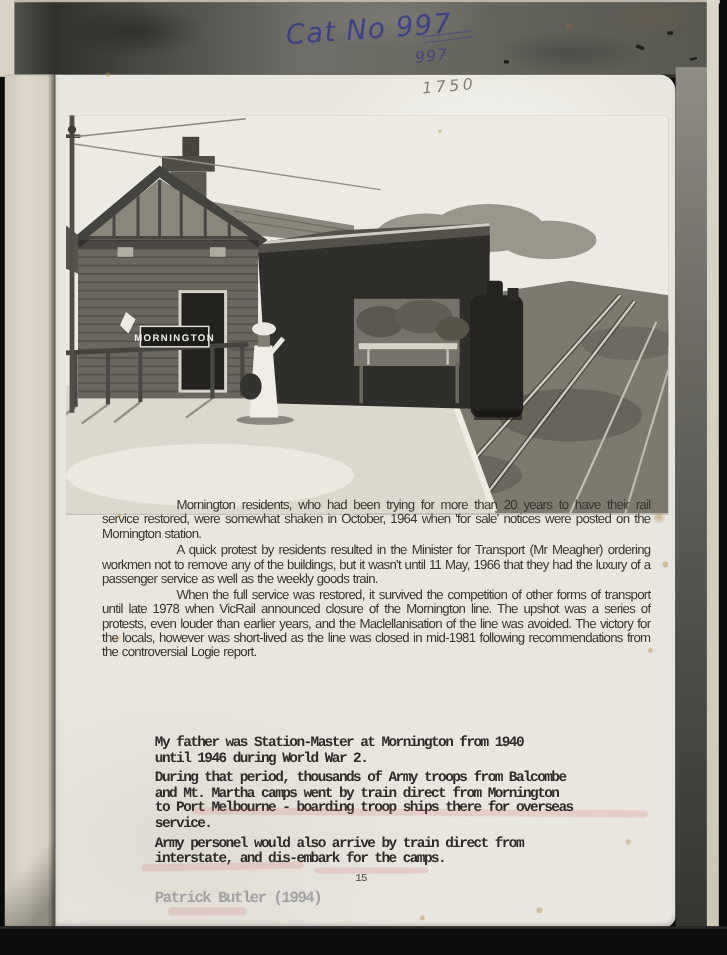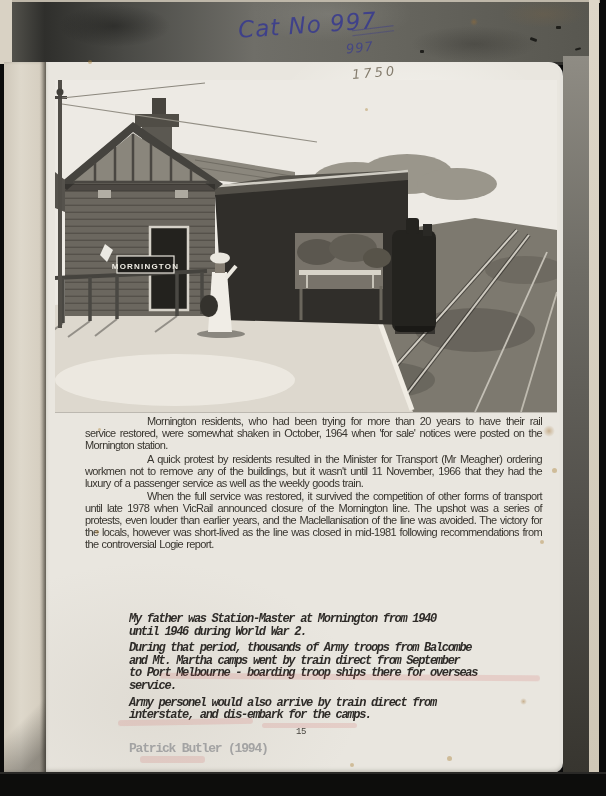--- a/index.html
+++ b/index.html
@@ -36,32 +36,32 @@
   .hand-ink{position:absolute;left:238px;top:12px;font-family:"DejaVu Sans",sans-serif;font-style:italic;
     font-size:23px;letter-spacing:1px;color:rgba(56,58,142,.88);transform:rotate(-4deg);white-space:nowrap;}
   .hand-strike{position:absolute;left:352px;top:24px;width:42px;height:14px;transform:rotate(-7deg);
     background:linear-gradient(to bottom,transparent 22%,rgba(68,68,128,.65) 30%,transparent 38%,
       transparent 58%,rgba(68,68,128,.55) 66%,transparent 74%);}
   .hand-ink-sub{position:absolute;left:346px;top:40px;font-family:"DejaVu Sans",sans-serif;font-style:italic;
     font-size:13px;color:rgba(60,62,140,.8);transform:rotate(-6deg);letter-spacing:1px;}
   .hand-pencil{position:absolute;left:352px;top:65px;font-family:"DejaVu Sans",sans-serif;font-style:italic;
     font-size:13px;color:#857d6e;transform:rotate(-5deg);letter-spacing:3px;}
   
-  .photo{position:absolute;left:55px;top:80px;width:502px;height:332px;
+  .photo{position:absolute;left:55px;top:96px;width:502px;height:332px;
     box-shadow:inset 0 0 8px rgba(110,105,95,.45), 0 1px 0 rgba(120,115,105,.4);}
   .photo svg{display:block;}
   
   .bodytext{position:absolute;left:85px;top:416px;width:457px;color:#38352f;
     font-size:11px;line-height:11.9px;letter-spacing:-.6px;word-spacing:.6px;text-align:justify;}
   .bodytext p{margin:0 0 2px 0;text-indent:62px;}
   
   .typed{position:absolute;left:129px;top:613px;width:400px;color:#2e2b28;
     font-family:"Liberation Mono",monospace;font-weight:bold;font-size:12px;
     letter-spacing:-1.3px;line-height:12.6px;}
-  .typed p{margin:0 0 4px 0;white-space:pre-line;font-style:italic;}
+  .typed p{margin:0 0 4px 0;white-space:pre-line;}
   .page-num{position:absolute;left:296px;top:727px;width:20px;color:#45423c;
     font-family:"Liberation Mono",monospace;font-size:9px;letter-spacing:-.5px;}
   .attribution{position:absolute;left:129px;top:741px;color:#a3a3a3;
     font-family:"Liberation Mono",monospace;font-weight:bold;font-size:13px;letter-spacing:-1.2px;}
   
   .fox{position:absolute;border-radius:50%;background:rgba(172,130,58,.42);}
   .fox.big{background:radial-gradient(circle,rgba(160,112,48,.45),rgba(160,112,48,0) 70%);}
   .smudge{position:absolute;background:rgba(205,90,90,.17);border-radius:3px;filter:blur(.6px);}
 </style>
 </head>
@@ -225,29 +225,29 @@
         <rect x="0" y="16" width="12" height="3" fill="#474440"></rect>
         <circle cx="5" cy="12" r="3.5" fill="#403e39"></circle>
         <line x1="7" y1="18" x2="150" y2="3" stroke="#8b877d" stroke-width="1.2"></line>
         <line x1="7" y1="24" x2="262" y2="62" stroke="#938f85" stroke-width="1.2"></line>
       </g>
     </svg>
   </div>
 
   <div class="bodytext">
     <p>Mornington residents, who had been trying for more than 20 years to have their rail service restored, were somewhat shaken in October, 1964 when 'for sale' notices were posted on the Mornington station.</p>
-    <p>A quick protest by residents resulted in the Minister for Transport (Mr Meagher) ordering workmen not to remove any of the buildings, but it wasn't until 11 November, 1966 that they had the luxury of a passenger service as well as the weekly goods train.</p>
+    <p>A quick protest by residents resulted in the Minister for Transport (Mr Meagher) ordering workmen not to remove any of the buildings, but it wasn't until 11 May, 1966 that they had the luxury of a passenger service as well as the weekly goods train.</p>
     <p>When the full service was restored, it survived the competition of other forms of transport until late 1978 when VicRail announced closure of the Mornington line. The upshot was a series of protests, even louder than earlier years, and the Maclellanisation of the line was avoided.  The victory for the locals, however was short-lived as the line was closed in mid-1981 following recommendations from the controversial Logie report.</p>
   </div>
 
   <div class="typed">
     <p>My father was Station-Master at Mornington from 1940
 until 1946 during World War 2.</p>
     <p>During that period, thousands of Army troops from Balcombe
-and Mt. Martha camps went by train direct from September
+and Mt. Martha camps went by train direct from Mornington
 to Port Melbourne - boarding troop ships there for overseas
 service.</p>
     <p>Army personel would also arrive by train direct from
 interstate, and dis-embark for the camps.</p>
   </div>
 
   <div class="page-num">15</div>
   <div class="attribution">Patrick Butler (1994)</div>
 
   <div class="fox" style="left:88px;top:60px;width:4px;height:4px;"></div>

